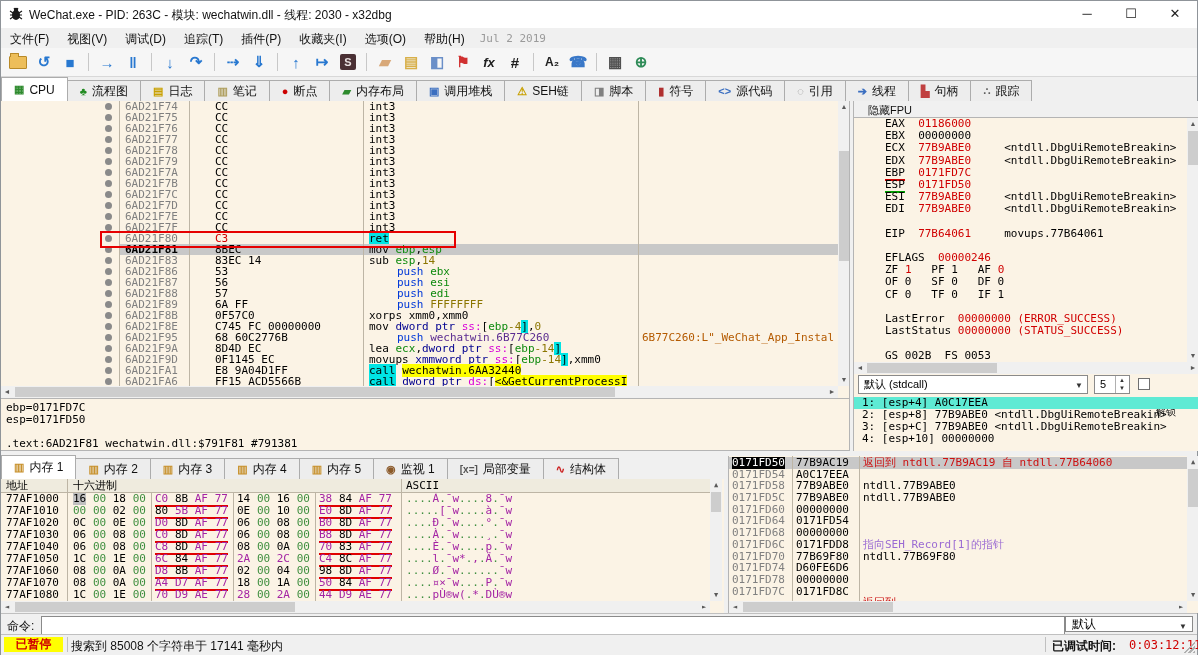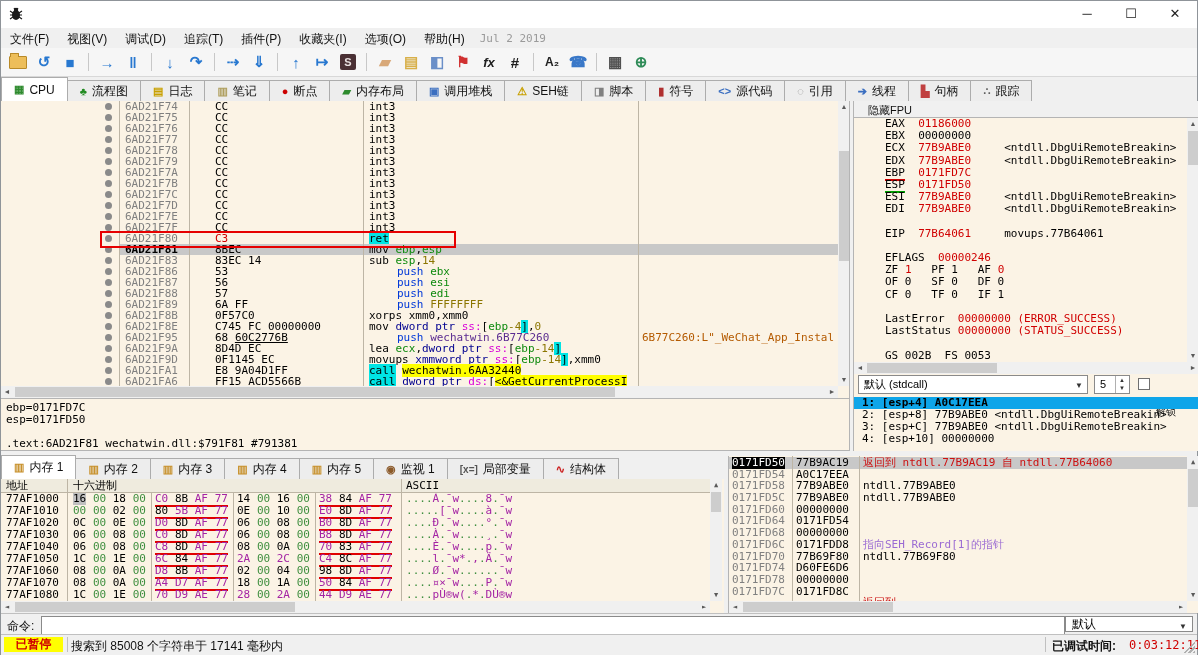--- a/index.html
+++ b/index.html
@@ -41,21 +41,21 @@
   .da-row{position:relative;height:11px;font-size:11px;line-height:11px;}
   .da-dot{position:absolute;left:104px;top:2px;width:7px;height:7px;border-radius:50%;background:#8A8A8A;}
   .da-addr{position:absolute;left:124px;color:#808080;}
   .da-row.sel .da-addr{color:#000;font-weight:bold;}
   .da-bytes{position:absolute;left:214px;color:#000;}
   .da-instr{position:absolute;left:368px;white-space:pre;}
   .da-cmt{position:absolute;left:641px;color:#B45A00;white-space:pre;}
   .selbg{position:absolute;left:118px;right:0;top:0;bottom:0;background:#C8C8C8;}
   .vline{position:absolute;top:0;width:1px;background:#BDB5A5;z-index:3;pointer-events:none;}
   #redbox{left:99px;top:130px;width:352px;height:13px;border:2px solid #E60000;z-index:6;pointer-events:none;}
-  .bu{text-decoration:underline;margin-top:12px;}
+  .bu{margin-top:12px;}
   .t-k{color:#000;} .t-b{color:#0038D8;margin-left:28px;} .t-g{color:#0E8A0E;} .t-n{color:#8B7500;}
   .t-s{color:#000090;} .t-m{color:#D800D8;} .t-p{color:#5C2D91;} .t-r{color:#D00000;}
   .t-cy{background:#00E4E4;color:#000;} .t-yl{background:#FFFF00;color:#000;} .t-cyb{background:#00E4E4;color:#000;}
   .t-ured{border-bottom:2px solid #CC0000;} .t-ugrn{border-bottom:2px solid #00A000;}
 
   
   .sb{background:#F0F0F0;position:absolute;}
   .sb .arr{position:absolute;color:#5A5A5A;font-size:7px;width:12px;height:12px;text-align:center;line-height:12px;}
   .sb .thumb{position:absolute;background:#CDCDCD;}
 
@@ -70,21 +70,21 @@
   .reg-line{height:12.2px;line-height:12.2px;font-size:11px;padding-left:15px;white-space:pre;}
   #argbar{left:2px;top:274px;width:341px;height:21px;}
   #arg-dropdown{left:2px;top:0;width:230px;height:19px;background:#FFF;border:1px solid #8A8A8A;font-size:11px;line-height:17px;padding-left:5px;box-sizing:border-box;}
   #arg-dropdown .dd-arrow{position:absolute;right:4px;top:1px;font-size:8px;color:#333;}
   #arg-spin{left:238px;top:0;width:36px;height:19px;background:#FFF;border:1px solid #8A8A8A;font-size:11px;line-height:17px;padding-left:5px;box-sizing:border-box;}
   .spin-arrows{position:absolute;right:1px;top:0px;font-size:6px;color:#333;line-height:8px;text-align:center;width:12px;border-left:1px solid #B0B0B0;height:17px;}
   #arg-check{left:282px;top:3px;width:12px;height:12px;background:#FFF;border:1px solid #707070;box-sizing:border-box;}
   #arg-check-label{left:300px;top:2px;font-size:10px;color:#111;margin-top:28px;}
   #arg-rows{left:0;top:296px;width:345px;height:54px;overflow:hidden;}
   .arg-row{height:12px;line-height:12px;font-size:11px;padding-left:8px;white-space:pre;color:#000;}
-  .arg-row.sel{background:#0ea5e9;font-weight:bold;}
+  .arg-row.sel{background:#5eead4;}
 
   
   .split{background:#F0F0F0;}
 
   
   #bottabs{left:0;top:455px;width:723px;height:23px;background:#F0F0F0;border-bottom:1px solid #A8A8A8;display:flex;align-items:flex-end;}
   #dump{left:0;top:478px;width:723px;height:134px;background:#FBF3E5;overflow:hidden;}
   #dump-header{position:absolute;left:0;top:0;width:709px;height:13px;background:#EFEBDE;border-bottom:1px solid #BDB5A5;font-size:11px;line-height:13px;}
   .dh{position:absolute;color:#000;}
   .du-row{position:relative;height:12px;font-size:11px;line-height:12px;}
@@ -125,20 +125,21 @@
 <body>
 
 <div id="win">
 
   <div id="titlebar" class="abs">
     <svg id="bug-icon" class="abs" width="16" height="16" viewBox="0 0 16 16">
       <ellipse cx="8" cy="9" rx="4" ry="5" fill="#1A1A1A"></ellipse>
       <circle cx="8" cy="4" r="2.2" fill="#1A1A1A"></circle>
       <path d="M2 5 L5 7 M2 9 L4.5 9 M2 13 L5 11 M14 5 L11 7 M14 9 L11.5 9 M14 13 L11 11 M6 2 L7 3.5 M10 2 L9 3.5" stroke="#1A1A1A" stroke-width="1.2" fill="none"></path>
     </svg>
+    <span id="title-text" class="abs">WeChat.exe - PID: 263C - 模块: wechatwin.dll - 线程: 2030 - x32dbg</span>
     <span class="winbtn abs" style="left:1064px;">─</span>
     <span class="winbtn abs" style="left:1108px;">☐</span>
     <span class="winbtn abs" style="left:1152px;">✕</span>
   </div>
 
   <div id="menubar" class="abs">
     <span id="menu-items"><span class="menu-item">文件(F)</span><span class="menu-item">视图(V)</span><span class="menu-item">调试(D)</span><span class="menu-item">追踪(T)</span><span class="menu-item">插件(P)</span><span class="menu-item">收藏夹(I)</span><span class="menu-item">选项(O)</span><span class="menu-item">帮助(H)</span></span>
     <span id="build-date">Jul 2 2019</span>
   </div>
 

